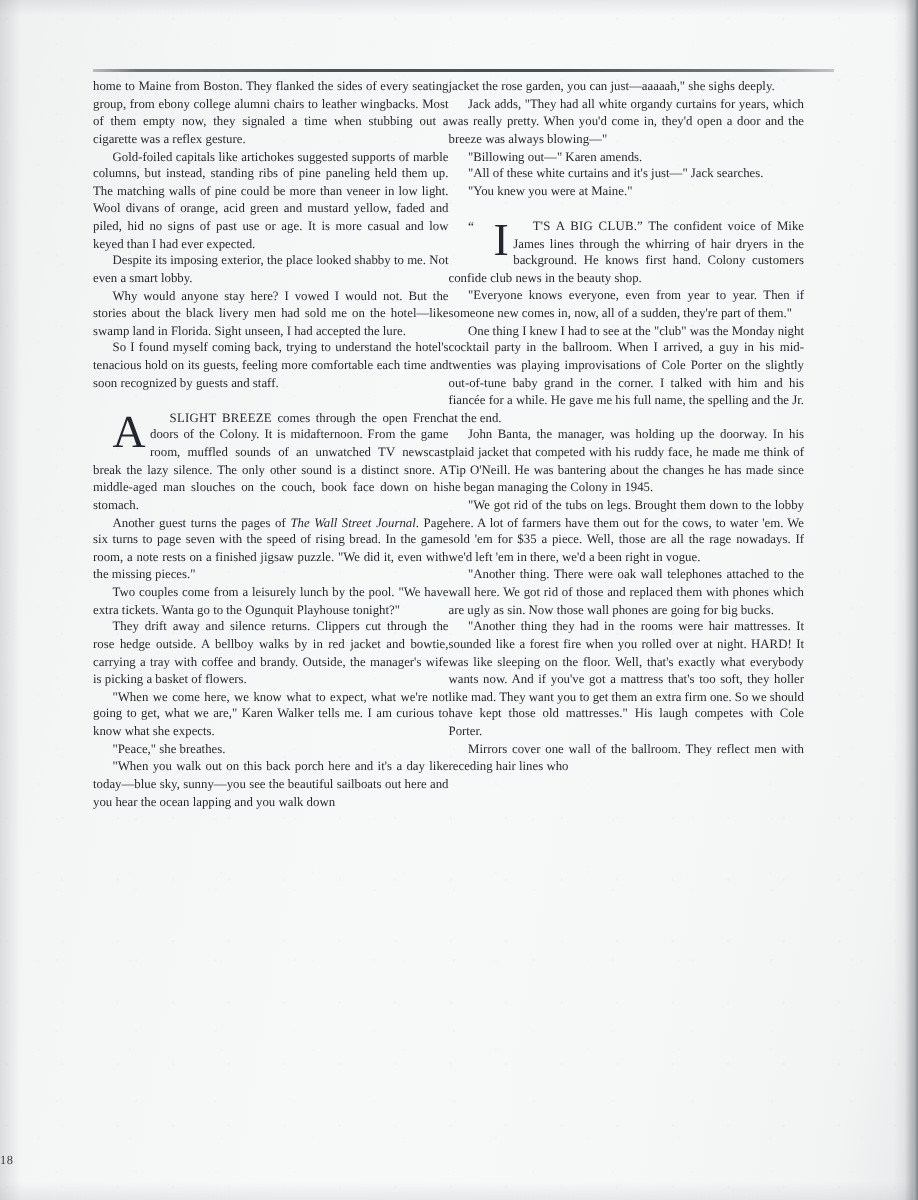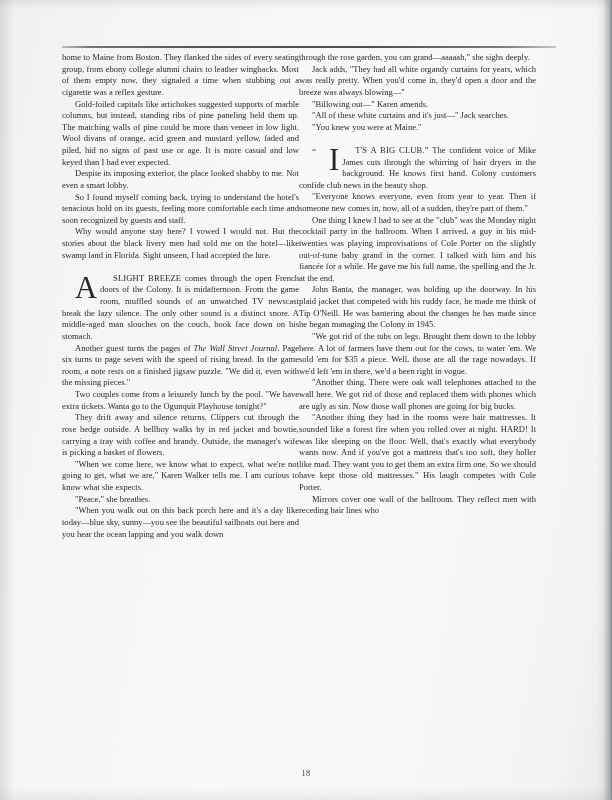--- a/index.html
+++ b/index.html
@@ -127,21 +127,21 @@
     padding-top: 2px;
     color: #23272d;
   }
 
   
   .folio {
     position: absolute;
     left: 0;
     top: 769px;
     width: 612px;
-    text-align: center;
+    text-align: left;
     font-size: 8.3px;
     color: #3a3f46;
     letter-spacing: 0.3px;
   }
 
   
   .speckle {
     position: absolute;
     inset: 0;
     pointer-events: none;
@@ -163,41 +163,41 @@
   <div class="scan-bottom-shadow"></div>
 
   <div class="header-rule"></div>
 
   <div class="columns">
 
     <div class="col">
       <p class="noindent">home to Maine from Boston. They flanked the sides of every seating group, from ebony college alumni chairs to leather wingbacks. Most of them empty now, they signaled a time when stubbing out a cigarette was a reflex gesture.</p>
       <p>Gold-foiled capitals like artichokes suggested supports of marble columns, but instead, standing ribs of pine paneling held them up. The matching walls of pine could be more than veneer in low light. Wool divans of orange, acid green and mustard yellow, faded and piled, hid no signs of past use or age. It is more casual and low keyed than I had ever expected.</p>
       <p>Despite its imposing exterior, the place looked shabby to me. Not even a smart lobby.</p>
+      <p>Why would anyone stay here? I vowed I would not. But the stories about the black livery men had sold me on the hotel—like swamp land in Florida. Sight unseen, I had accepted the lure.</p>
       <p>So I found myself coming back, trying to understand the hotel's tenacious hold on its guests, feeling more comfortable each time and soon recognized by guests and staff.</p>
-      <p>Why would anyone stay here? I vowed I would not. But the stories about the black livery men had sold me on the hotel—like swamp land in Florida. Sight unseen, I had accepted the lure.</p>
 
       <p class="dropcap-para gap-before"><span class="dropcap">A</span><span class="smallcaps">SLIGHT BREEZE</span><span> comes through the open French doors of the Colony. It is midafternoon. From the game room, muffled sounds of an unwatched TV newscast break the lazy silence. The only other sound is a distinct snore. A middle-aged man slouches on the couch, book face down on his stomach.</span></p>
 
       <p><span>Another guest turns the pages of </span><span class="it">The Wall Street Journal</span><span>. Page six turns to page seven with the speed of rising bread. In the game room, a note rests on a finished jigsaw puzzle. "We did it, even with the missing pieces."</span></p>
       <p>Two couples come from a leisurely lunch by the pool. "We have extra tickets. Wanta go to the Ogunquit Playhouse tonight?"</p>
       <p>They drift away and silence returns. Clippers cut through the rose hedge outside. A bellboy walks by in red jacket and bowtie, carrying a tray with coffee and brandy. Outside, the manager's wife is picking a basket of flowers.</p>
       <p>"When we come here, we know what to expect, what we're not going to get, what we are," Karen Walker tells me. I am curious to know what she expects.</p>
       <p>"Peace," she breathes.</p>
       <p>"When you walk out on this back porch here and it's a day like today—blue sky, sunny—you see the beautiful sailboats out here and you hear the ocean lapping and you walk down</p>
     </div>
 
     <div class="col">
-      <p class="noindent">through the rose garden, you can grand—aaaaah," she sighs deeply.</p>
+      <p class="noindent">jacket the rose garden, you can just—aaaaah," she sighs deeply.</p>
       <p>Jack adds, "They had all white organdy curtains for years, which was really pretty. When you'd come in, they'd open a door and the breeze was always blowing—"</p>
       <p>"Billowing out—" Karen amends.</p>
       <p>"All of these white curtains and it's just—" Jack searches.</p>
       <p>"You knew you were at Maine."</p>
 
-      <p class="dropcap-para gap-before"><span class="openquote">“</span><span class="dropcap">I</span><span class="smallcaps">T'S A BIG CLUB.”</span><span> The confident voice of Mike James cuts through the whirring of hair dryers in the background. He knows first hand. Colony customers confide club news in the beauty shop.</span></p>
+      <p class="dropcap-para gap-before"><span class="openquote">“</span><span class="dropcap">I</span><span class="smallcaps">T'S A BIG CLUB.”</span><span> The confident voice of Mike James lines through the whirring of hair dryers in the background. He knows first hand. Colony customers confide club news in the beauty shop.</span></p>
 
       <p>"Everyone knows everyone, even from year to year. Then if someone new comes in, now, all of a sudden, they're part of them."</p>
       <p>One thing I knew I had to see at the "club" was the Monday night cocktail party in the ballroom. When I arrived, a guy in his mid-twenties was playing improvisations of Cole Porter on the slightly out-of-tune baby grand in the corner. I talked with him and his fiancée for a while. He gave me his full name, the spelling and the Jr. at the end.</p>
       <p>John Banta, the manager, was holding up the doorway. In his plaid jacket that competed with his ruddy face, he made me think of Tip O'Neill. He was bantering about the changes he has made since he began managing the Colony in 1945.</p>
       <p>"We got rid of the tubs on legs. Brought them down to the lobby here. A lot of farmers have them out for the cows, to water 'em. We sold 'em for $35 a piece. Well, those are all the rage nowadays. If we'd left 'em in there, we'd a been right in vogue.</p>
       <p>"Another thing. There were oak wall telephones attached to the wall here. We got rid of those and replaced them with phones which are ugly as sin. Now those wall phones are going for big bucks.</p>
       <p>"Another thing they had in the rooms were hair mattresses. It sounded like a forest fire when you rolled over at night. HARD! It was like sleeping on the floor. Well, that's exactly what everybody wants now. And if you've got a mattress that's too soft, they holler like mad. They want you to get them an extra firm one. So we should have kept those old mattresses." His laugh competes with Cole Porter.</p>
       <p>Mirrors cover one wall of the ballroom. They reflect men with receding hair lines who</p>
     </div>
 

